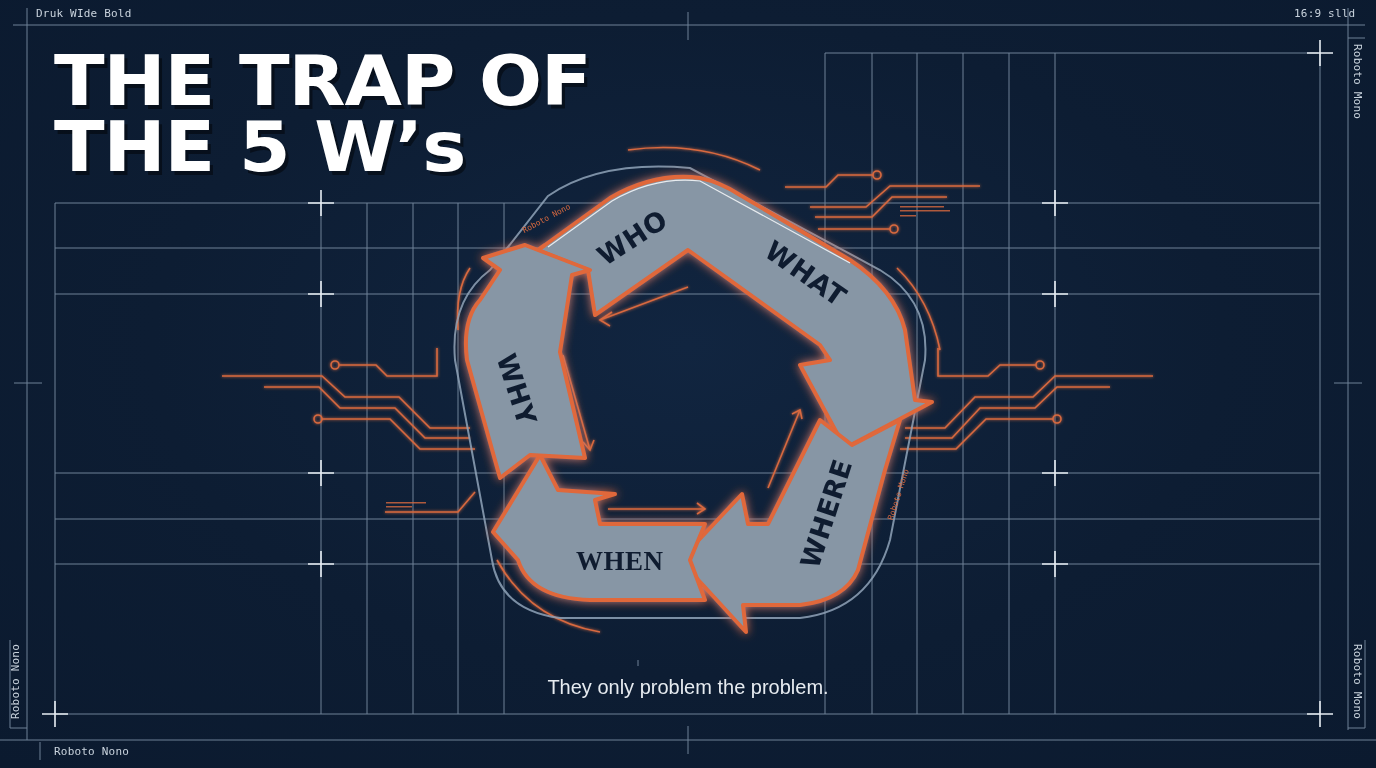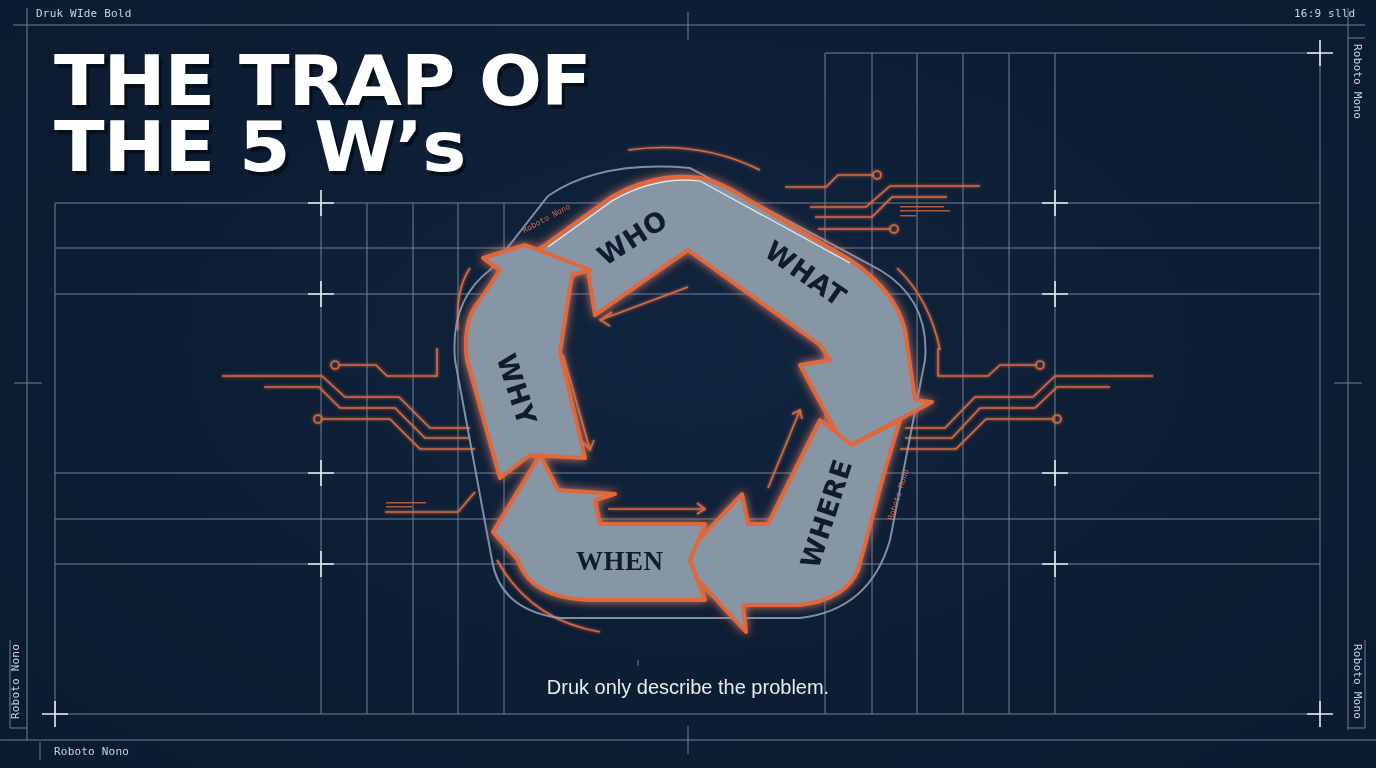--- a/index.html
+++ b/index.html
@@ -197,21 +197,21 @@
 
 <div class="tiny-orange" style="left:520px; top:214px; transform: rotate(-28deg);">Roboto Nono</div>
 <div class="tiny-orange" style="left:872px; top:490px; transform: rotate(-72deg);">Roboto Mono</div>
 
 <div class="title">
   <span>THE TRAP OF</span>
   <span>THE 5 W’s</span>
 </div>
 
 <div class="caption">
-  <span>Druk only describe the problem.</span>
+  <span>They only problem the problem.</span>
 </div>
 
 <div class="corner-label mono" style="left:36px; top:7px;">Druk WIde Bold</div>
 <div class="corner-label mono" style="left:1282px; top:7px;margin-left:12px;">16:9 slld</div>
 <div class="corner-label mono vert" style="left:1351px; top:44px;">Roboto Mono</div>
 <div class="corner-label mono vert-up" style="left:9px; top:644px;">Roboto Nono</div>
 <div class="corner-label mono vert" style="left:1351px; top:644px;">Roboto Mono</div>
 <div class="corner-label mono" style="left:54px; top:745px;">Roboto Nono</div>
 
 </body></html>

